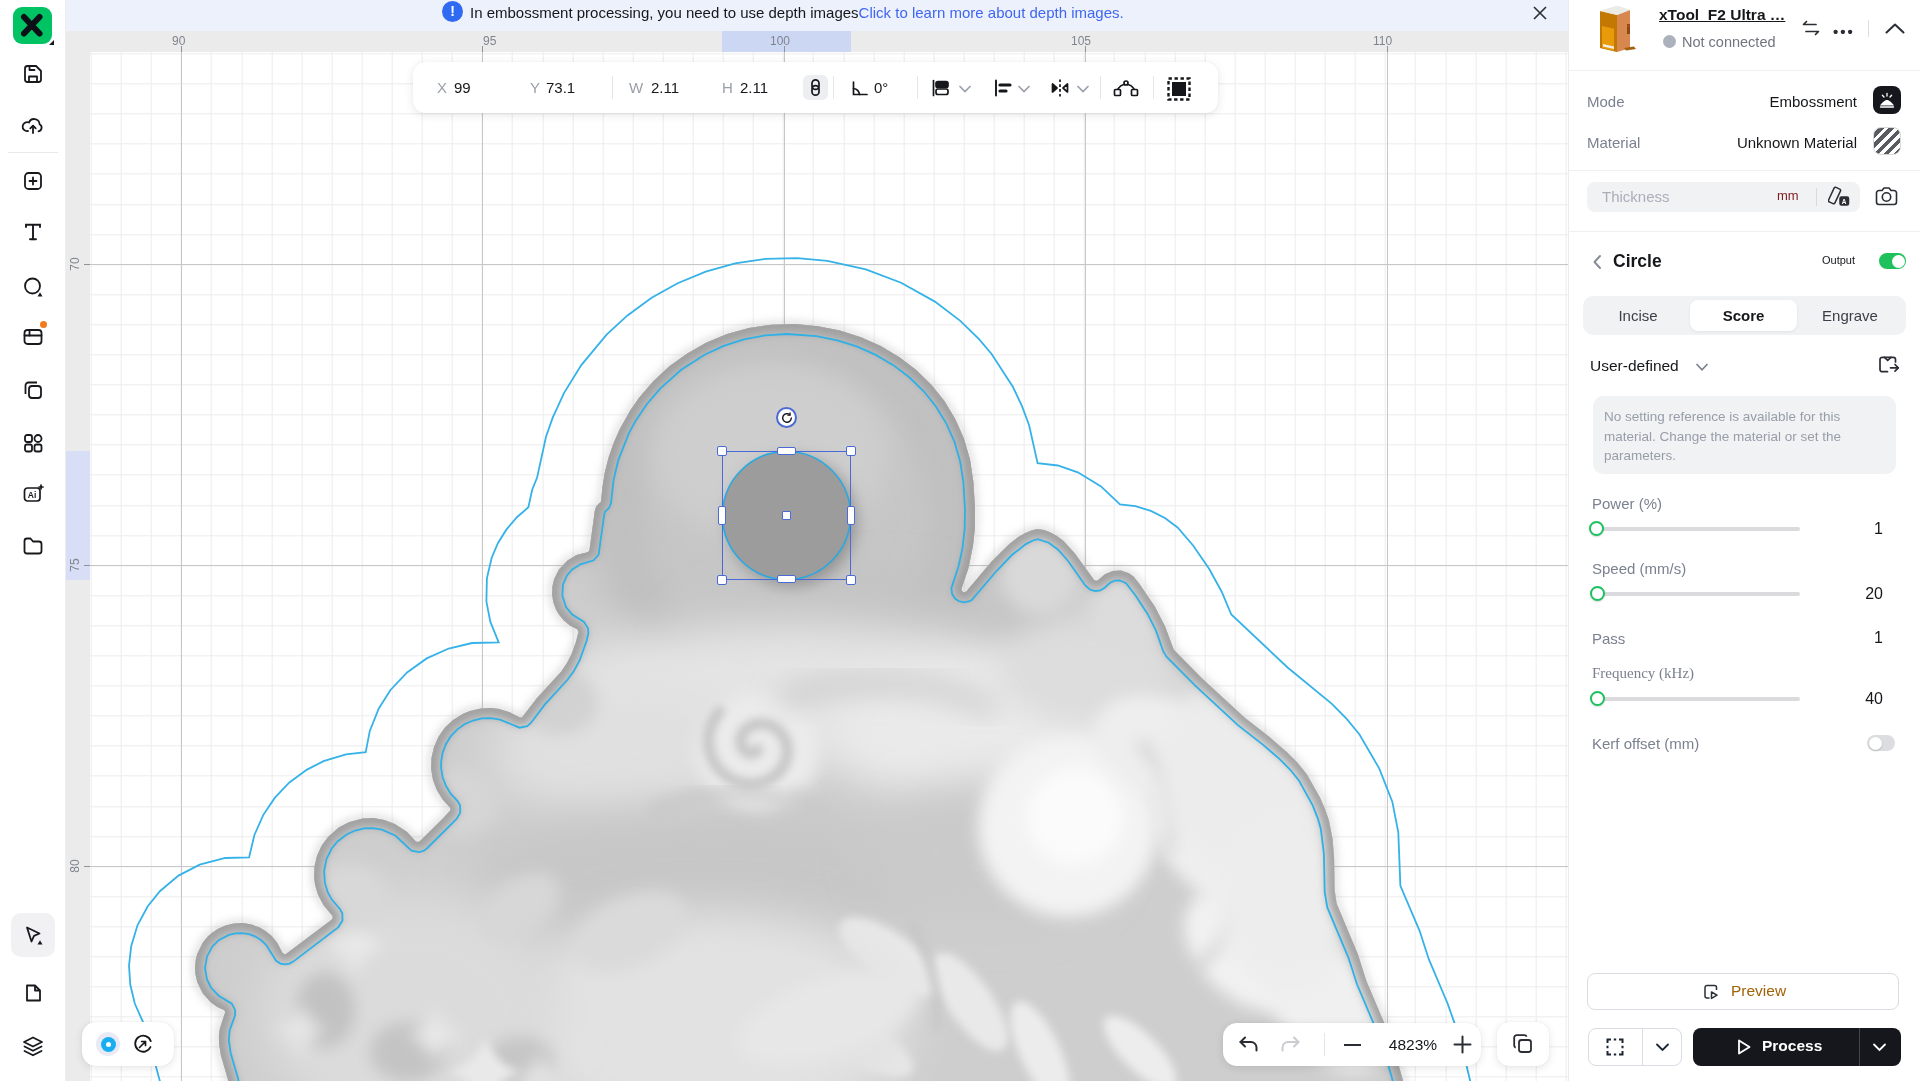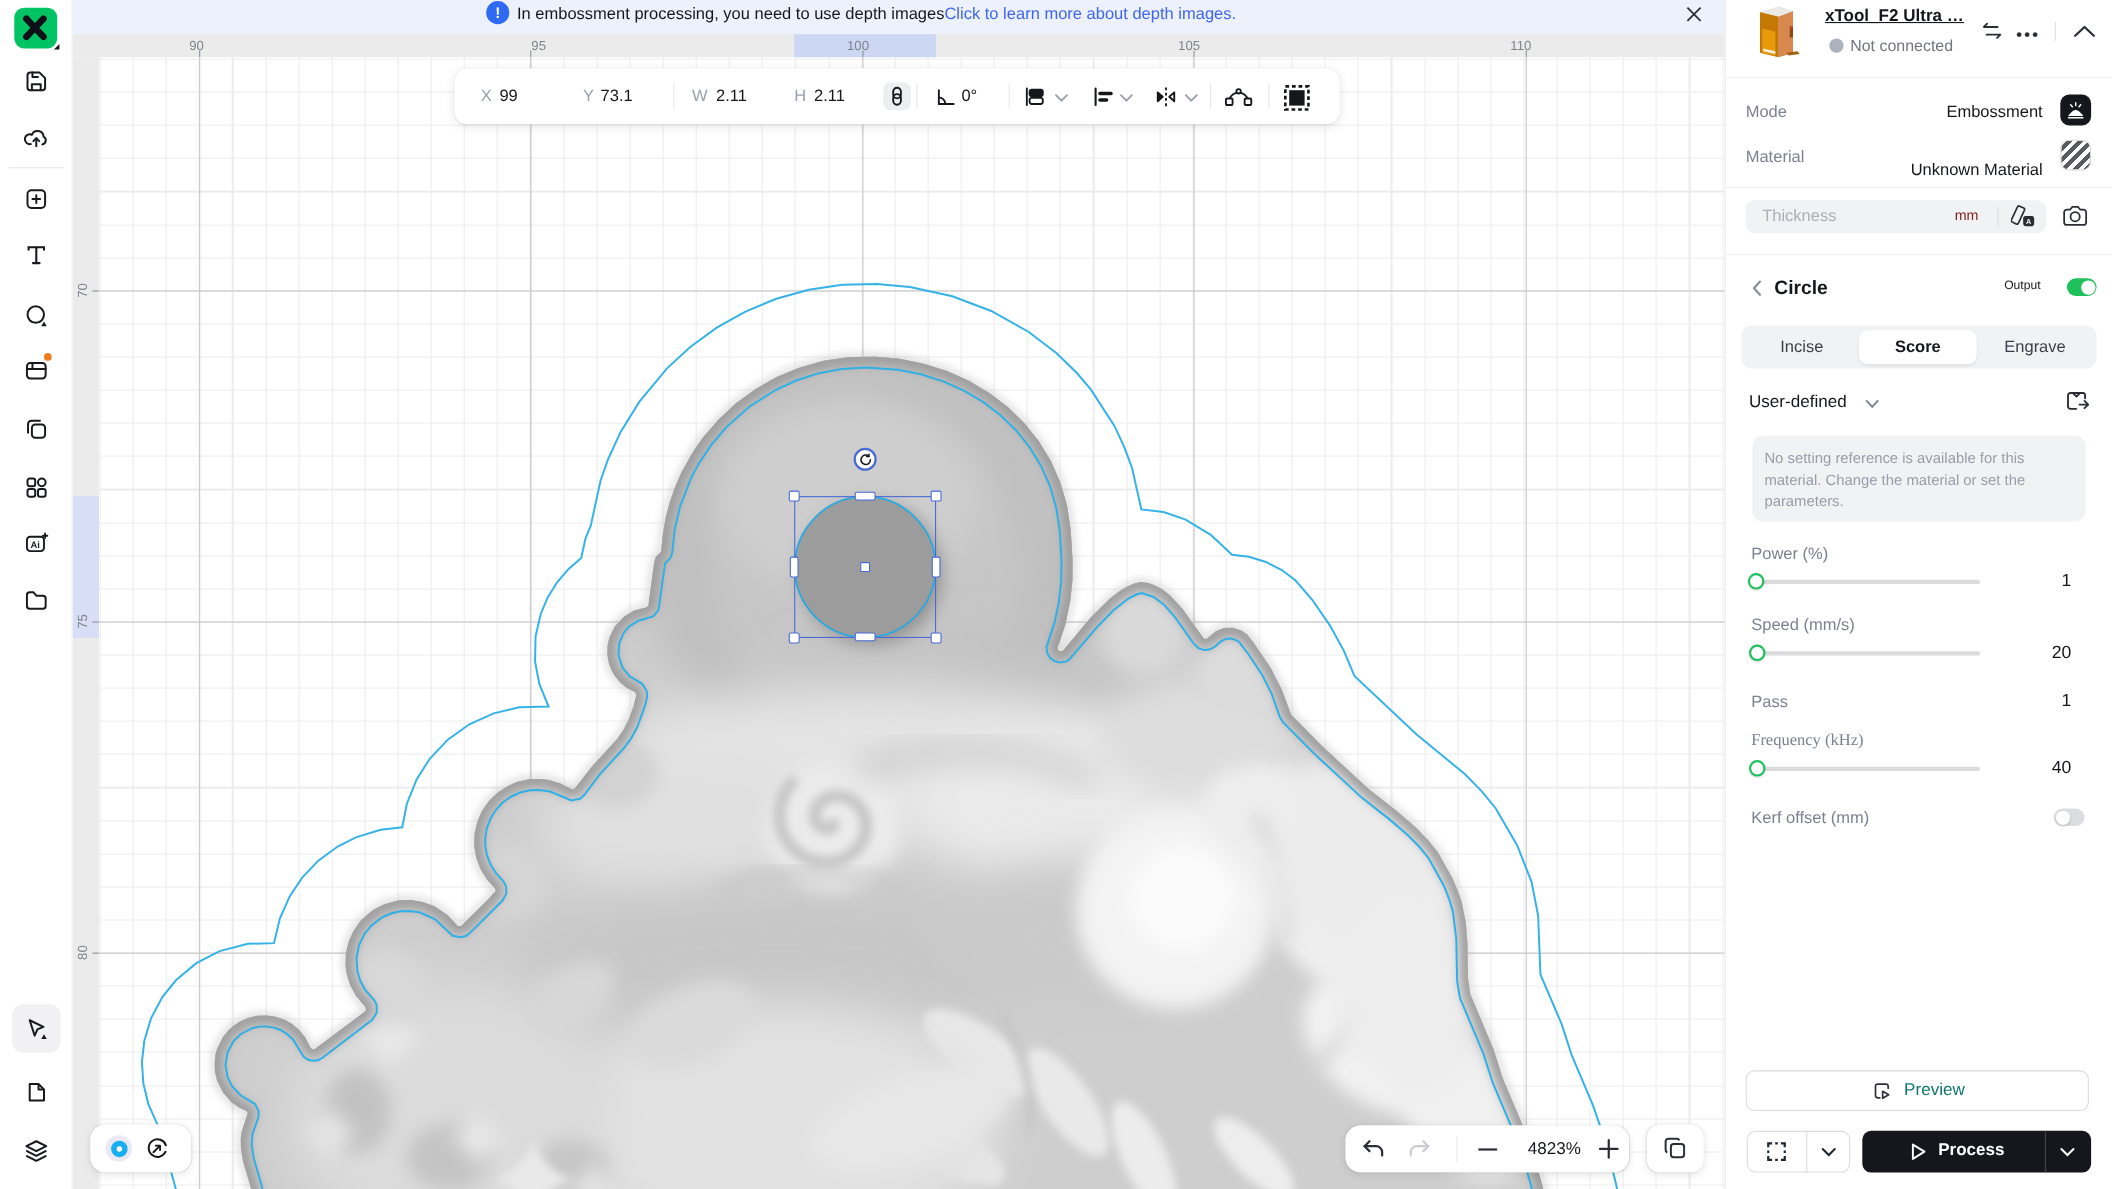--- a/index.html
+++ b/index.html
@@ -433,21 +433,21 @@
   <div class="rp-val" style="left:0; top:93px; width:288px; text-align:right;">Embossment</div>
   <div class="abs" style="left:304px; top:86px; width:28px; height:28px; background:#15171c; border-radius:8px;"></div>
   <svg class="abs" style="left:308px; top:90px;" width="20" height="20" viewBox="0 0 20 20" fill="none" stroke="#fff" stroke-width="1.3" stroke-linecap="round">
     <path d="M10 6 V3.4"></path>
       <path d="M7 7 L5.4 5.2"></path>
       <path d="M13 7 L14.6 5.2"></path>
     <path d="M3 15.5 C6 11.5, 8.5 10, 10 10 C11.5 10, 14 11.5, 17 15.5 Z" fill="#fff" stroke="none"></path>
     <path d="M3.5 17 H16.5"></path>
   </svg>
   <div class="rp-label" style="left:18px; top:134px;">Material</div>
-  <div class="rp-val" style="left:0; top:146px; width:288px; text-align:right;">Unknown Material</div>
+  <div class="rp-val" style="left:0; top:134px; width:288px; text-align:right;">Unknown Material</div>
   <div class="abs" style="left:304px; top:127px; width:28px; height:28px; border-radius:8px; border:1px solid #d8d8d8; background:repeating-linear-gradient(135deg, #fff 0 3.4px, #585b60 3.4px 7.2px);"></div>
   <div class="hr" style="top:170px;"></div>
 
   <div class="abs" style="left:18px; top:182px; width:273px; height:30px; background:#f1f2f4; border-radius:8px;"></div>
   <div class="abs" style="left:33px; top:188px; font-size:15px; color:#a9aeb9;">Thickness</div>
   <div class="abs" style="left:208px; top:188px; font-size:13px; color:#7f1d1d;">mm</div>
   <div class="abs" style="left:247px; top:188px; width:1px; height:18px; background:#d8dade;"></div>
   <svg class="abs" style="left:259px; top:186px;" width="22" height="22" viewBox="0 0 22 22" fill="none" stroke="#2a2d33" stroke-width="1.5" stroke-linejoin="round">
     <rect x="3" y="1.5" width="7" height="16" rx="1.5" transform="rotate(25 6.5 9.5)"></rect>
     <rect x="12" y="11" width="8.5" height="8" rx="1.5" fill="#2a2d33"></rect>
@@ -507,21 +507,21 @@
 
   <div class="rp-label" style="left:23px; top:735px;">Kerf offset (mm)</div>
   <div class="abs" style="left:298px; top:735px; width:28px; height:16px; border-radius:8px; background:#dcdde1;"></div>
   <div class="abs" style="left:300px; top:736.5px; width:13px; height:13px; border-radius:50%; background:#fff; box-shadow:0 1px 2px rgba(0,0,0,.2);"></div>
 
   <div class="abs" style="left:18px; top:973px; width:312px; height:37px; border:1px solid #d9dce1; border-radius:8px; background:#fff;"></div>
   <svg class="abs" style="left:134px; top:984px;" width="17" height="17" viewBox="0 0 17 17" fill="none" stroke="#2a3038" stroke-width="1.5" stroke-linejoin="round">
     <path d="M13.5 6 V3.5 A2 2 0 0 0 11.5 1.5 H4 A2 2 0 0 0 2 3.5 V12 A2 2 0 0 0 4 14 H6.5"></path>
     <path d="M8.5 8 L14 11.2 L8.5 14.4 Z"></path>
   </svg>
-  <div class="abs" style="left:162px; top:982px; font-size:15.5px; color:#0f766e;">Preview</div>
+  <div class="abs" style="left:162px; top:982px; font-size:15.5px; color:#a16207;">Preview</div>
 
   <div class="abs" style="left:19px; top:1028px; width:94px; height:38px; border:1px solid #d9dce1; border-radius:8px; background:#fff;"></div>
   <div class="abs" style="left:73px; top:1028px; width:1px; height:38px; background:#d9dce1;"></div>
   <svg class="abs" style="left:37px; top:1038px;" width="18" height="18" viewBox="0 0 18 18" fill="none" stroke="#1c2633" stroke-width="2">
     <path d="M1.5 5 V1.5 H5"></path>
     <path d="M13 1.5 H16.5 V5"></path>
     <path d="M16.5 13 V16.5 H13"></path>
     <path d="M5 16.5 H1.5 V13"></path>
     <path d="M7.8 1.5 H10.2 M7.8 16.5 H10.2 M1.5 7.8 V10.2 M16.5 7.8 V10.2"></path>
   </svg>

